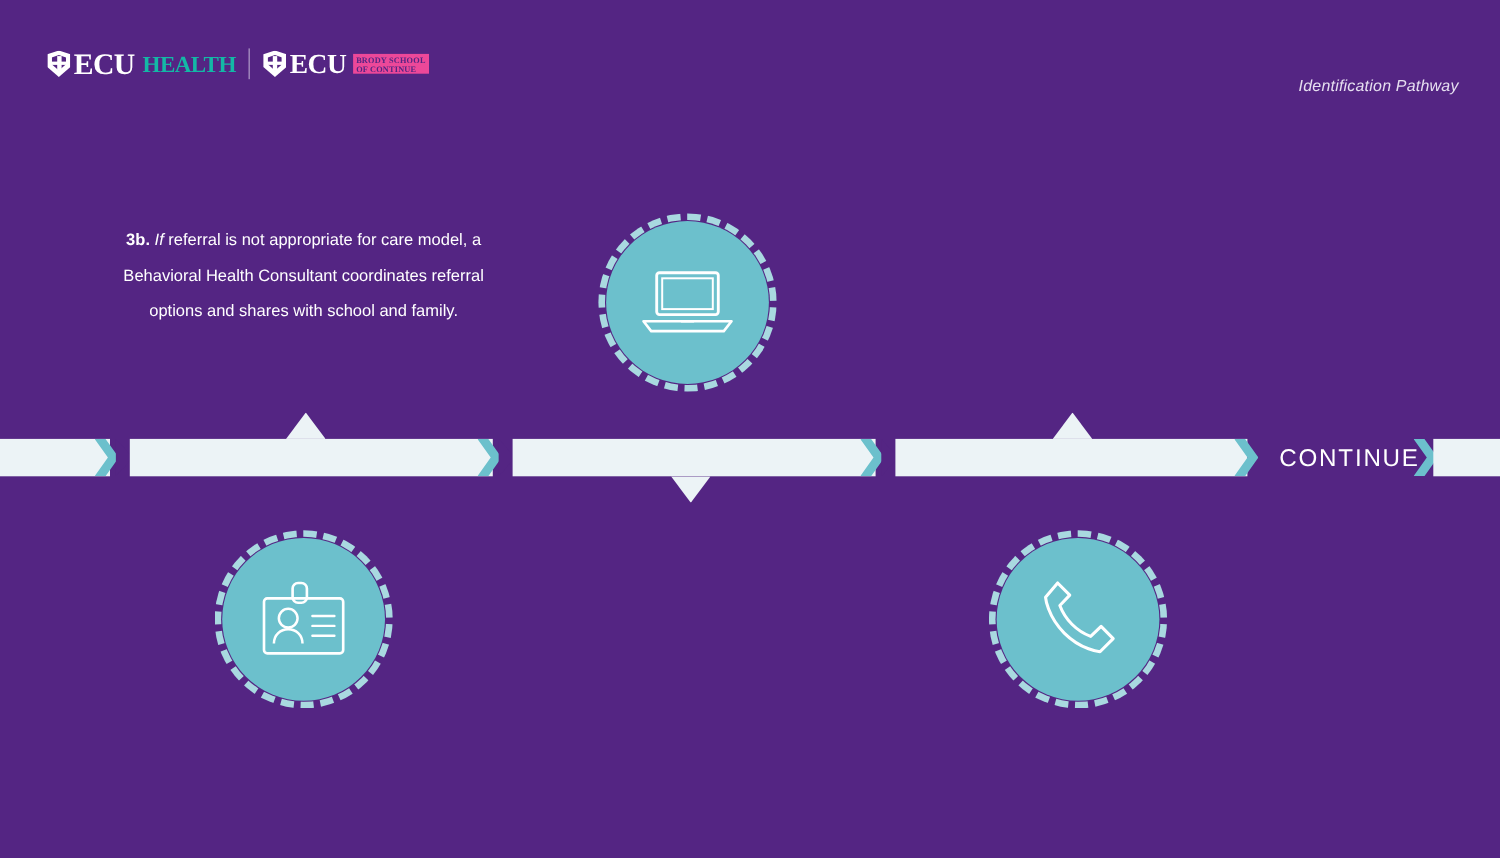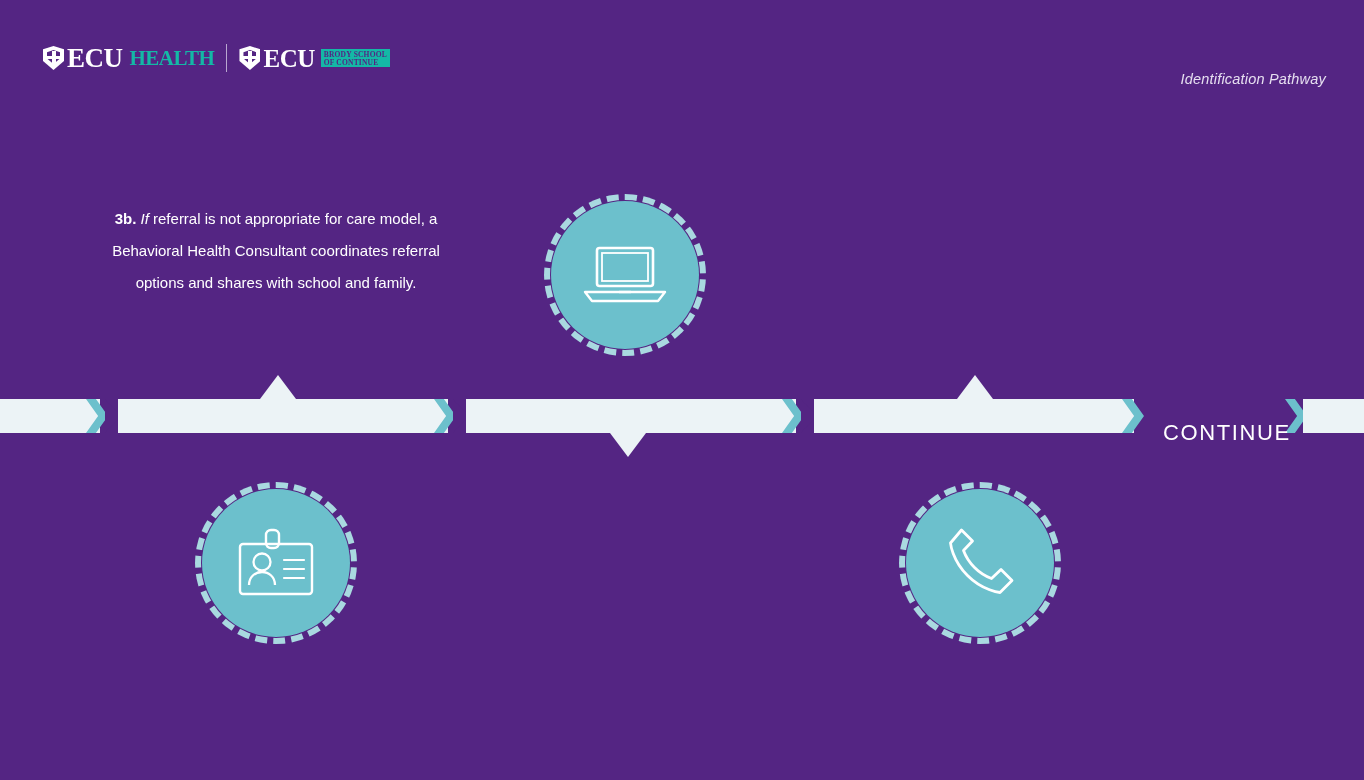--- a/index.html
+++ b/index.html
@@ -34,21 +34,21 @@
   .logo-health {
     color:#14b8a6; font-family:Liberation Serif, serif; font-weight:bold;
     font-size:21px; letter-spacing:-0.5px; line-height:1; margin-left:7px;
   }
   .logo-div { width:1px; height:28px; background:#b9a7d0; margin:0 12px; }
   .logo-ecu2 {
     color:#fff; font-family:"Liberation Serif", serif; font-weight:bold;
     font-size:25px; letter-spacing:-0.5px; line-height:1;
   }
   .brody-box {
-    background:#14b8a6; color:#542583; margin-left:6px;
+    background:#ec4899; color:#542583; margin-left:6px;
     padding:2px 3px 1px 3px; line-height:1.05;
     font-size:7.5px; font-weight:bold; font-family:"Liberation Serif", serif;
     letter-spacing:0.2px; text-align:left;
   }
 
   .pathway-label {
     position:absolute; right:38px; top:71px;
     color:#e6dff0; font-size:14.5px; font-style:italic;
     letter-spacing:0.2px;
     text-align:center;
@@ -97,21 +97,21 @@
   .tri-up {
     position:absolute; width:36px; height:24px; background:#ecf3f6;
     clip-path: polygon(50% 0%, 100% 100%, 0% 100%);
   }
   .tri-down {
     position:absolute; width:36px; height:24px; background:#ecf3f6;
     clip-path: polygon(0% 0%, 100% 0%, 50% 100%);
   }
   .continue-label {
     position:absolute; left:1163px; top:401px;
-    color:#ffffff; font-size:22px; letter-spacing:1.6px; line-height:31px;margin-top:16px;
+    color:#ffffff; font-size:22px; letter-spacing:1.6px; line-height:31px;
   }
 </style>
 </head>
 <body>
 
 <div class="slide">
 
   <div class="logo-bar">
     <span class="ecu-shield">
       <span class="sh"></span>

